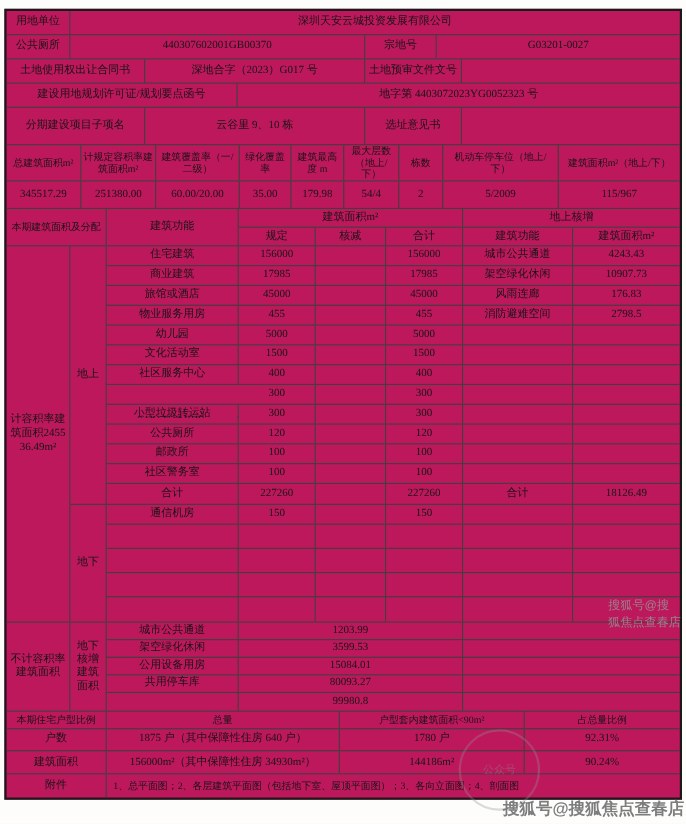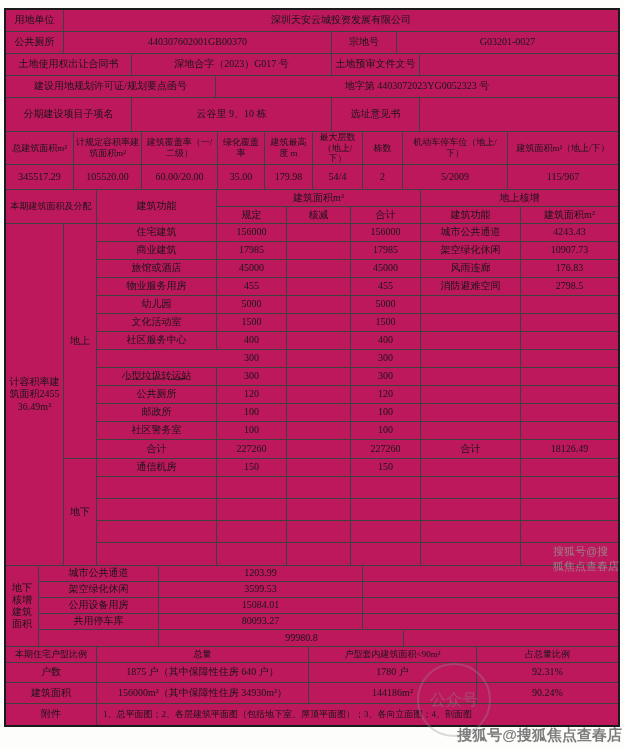--- a/index.html
+++ b/index.html
@@ -29,21 +29,21 @@
   .w120{width:120px}.w126{width:126px}.w168{width:168px}.w200{width:200px}
   .w204{width:204px}.w210{width:210px}.w212{width:212px}.w268{width:268px}
   .wm-br{position:absolute;right:2px;bottom:4px;font-size:15px;font-weight:bold;
          color:#7d7d7d;z-index:6;font-family:"Liberation Sans","DejaVu Sans",sans-serif}
   .wm-side{position:absolute;left:553px;top:544px;width:66px;font-size:11px;line-height:1.35;
            color:#949494;opacity:.85;z-index:6;text-align:left;
            font-family:"Liberation Sans","DejaVu Sans",sans-serif}
   .wm-stamp{position:absolute;left:417px;top:663px;width:74px;height:74px;border-radius:50%;
             border:2px solid rgba(145,145,145,.32);display:flex;align-items:center;
             justify-content:center;z-index:6}
-  .wm-stamp span{color:rgba(135,135,135,.45);font-size:16px;
+  .wm-stamp span{color:rgba(135,135,135,.45);font-size:10px;
                  font-family:"Liberation Sans","DejaVu Sans",sans-serif}
 </style>
 </head>
 <body>
 
 <div class="page">
   <div class="sheet">
 
     <div class="trow h22">
       <div class="cell w58">用地单位</div>
@@ -84,21 +84,21 @@
       <div class="cell w47 f9">绿化覆盖率</div>
       <div class="cell w48 f9">建筑最高度 m</div>
       <div class="cell w50 f9">最大层数（地上/下）</div>
       <div class="cell w40 f9">栋数</div>
       <div class="cell w105 f9">机动车停车位（地上/下）</div>
       <div class="cell grow f9">建筑面积m²（地上/下）</div>
     </div>
 
     <div class="trow h25">
       <div class="cell w68">345517.29</div>
-      <div class="cell w68">105520.00</div>
+      <div class="cell w68">251380.00</div>
       <div class="cell w76">60.00/20.00</div>
       <div class="cell w47">35.00</div>
       <div class="cell w48">179.98</div>
       <div class="cell w50">54/4</div>
       <div class="cell w40">2</div>
       <div class="cell w105">5/2009</div>
       <div class="cell grow">115/967</div>
     </div>
 
     <div class="trow h34">
@@ -273,20 +273,21 @@
                 <div class="cell" style="width: 70px;"></div>
                 <div class="cell" style="width: 100px;"></div>
                 <div class="cell" style="flex: 1 1 0px;"></div>
               </div>
             </div>
         </div>
       </div>
     </div>
 
     <div class="flexrow bb">
+      <div class="cell w58 brk">不计容积率建筑面积</div>
       <div class="cell w33 brk">地下核增建筑面积</div>
       <div class="flexcol grow rows" id="nfrrRows">
           <div class="trow" style="height: 16px;">
             <div class="cell" style="width: 120px;">城市公共通道</div>
             <div class="cell" style="width: 204px;">1203.99</div>
             <div class="cell" style="flex: 1 1 0px;"></div>
           </div>
           <div class="trow" style="height: 16px;">
             <div class="cell" style="width: 120px;">架空绿化休闲</div>
             <div class="cell" style="width: 204px;">3599.53</div>
@@ -295,21 +296,21 @@
           <div class="trow" style="height: 16px;">
             <div class="cell" style="width: 120px;">公用设备用房</div>
             <div class="cell" style="width: 204px;">15084.01</div>
             <div class="cell" style="flex: 1 1 0px;"></div>
           </div>
           <div class="trow" style="height: 16px;">
             <div class="cell" style="width: 120px;">共用停车库</div>
             <div class="cell" style="width: 204px;">80093.27</div>
             <div class="cell" style="flex: 1 1 0px;"></div>
           </div>
-          <div class="trow" style="height: 16px; gap: 41px;">
+          <div class="trow" style="height: 16px;">
             <div class="cell" style="width: 120px;"></div>
             <div class="cell" style="width: 204px;">99980.8</div>
             <div class="cell" style="flex: 1 1 0px;"></div>
           </div>
         </div>
     </div>
 
     <div class="trow h16">
       <div class="cell w91 f9">本期住宅户型比例</div>
       <div class="cell w212 f9">总量</div>

